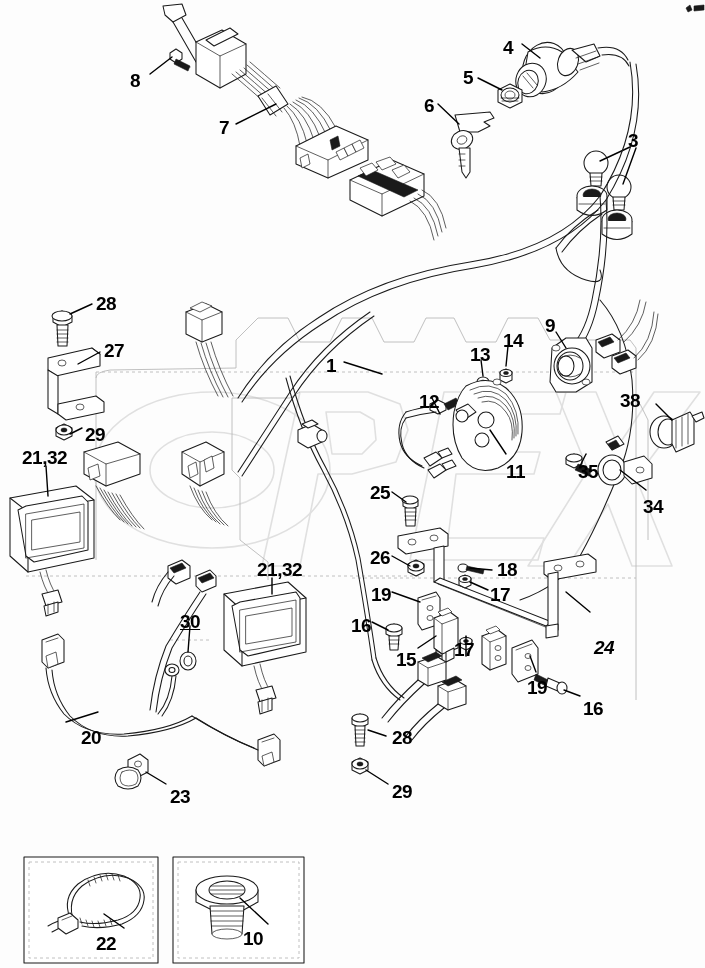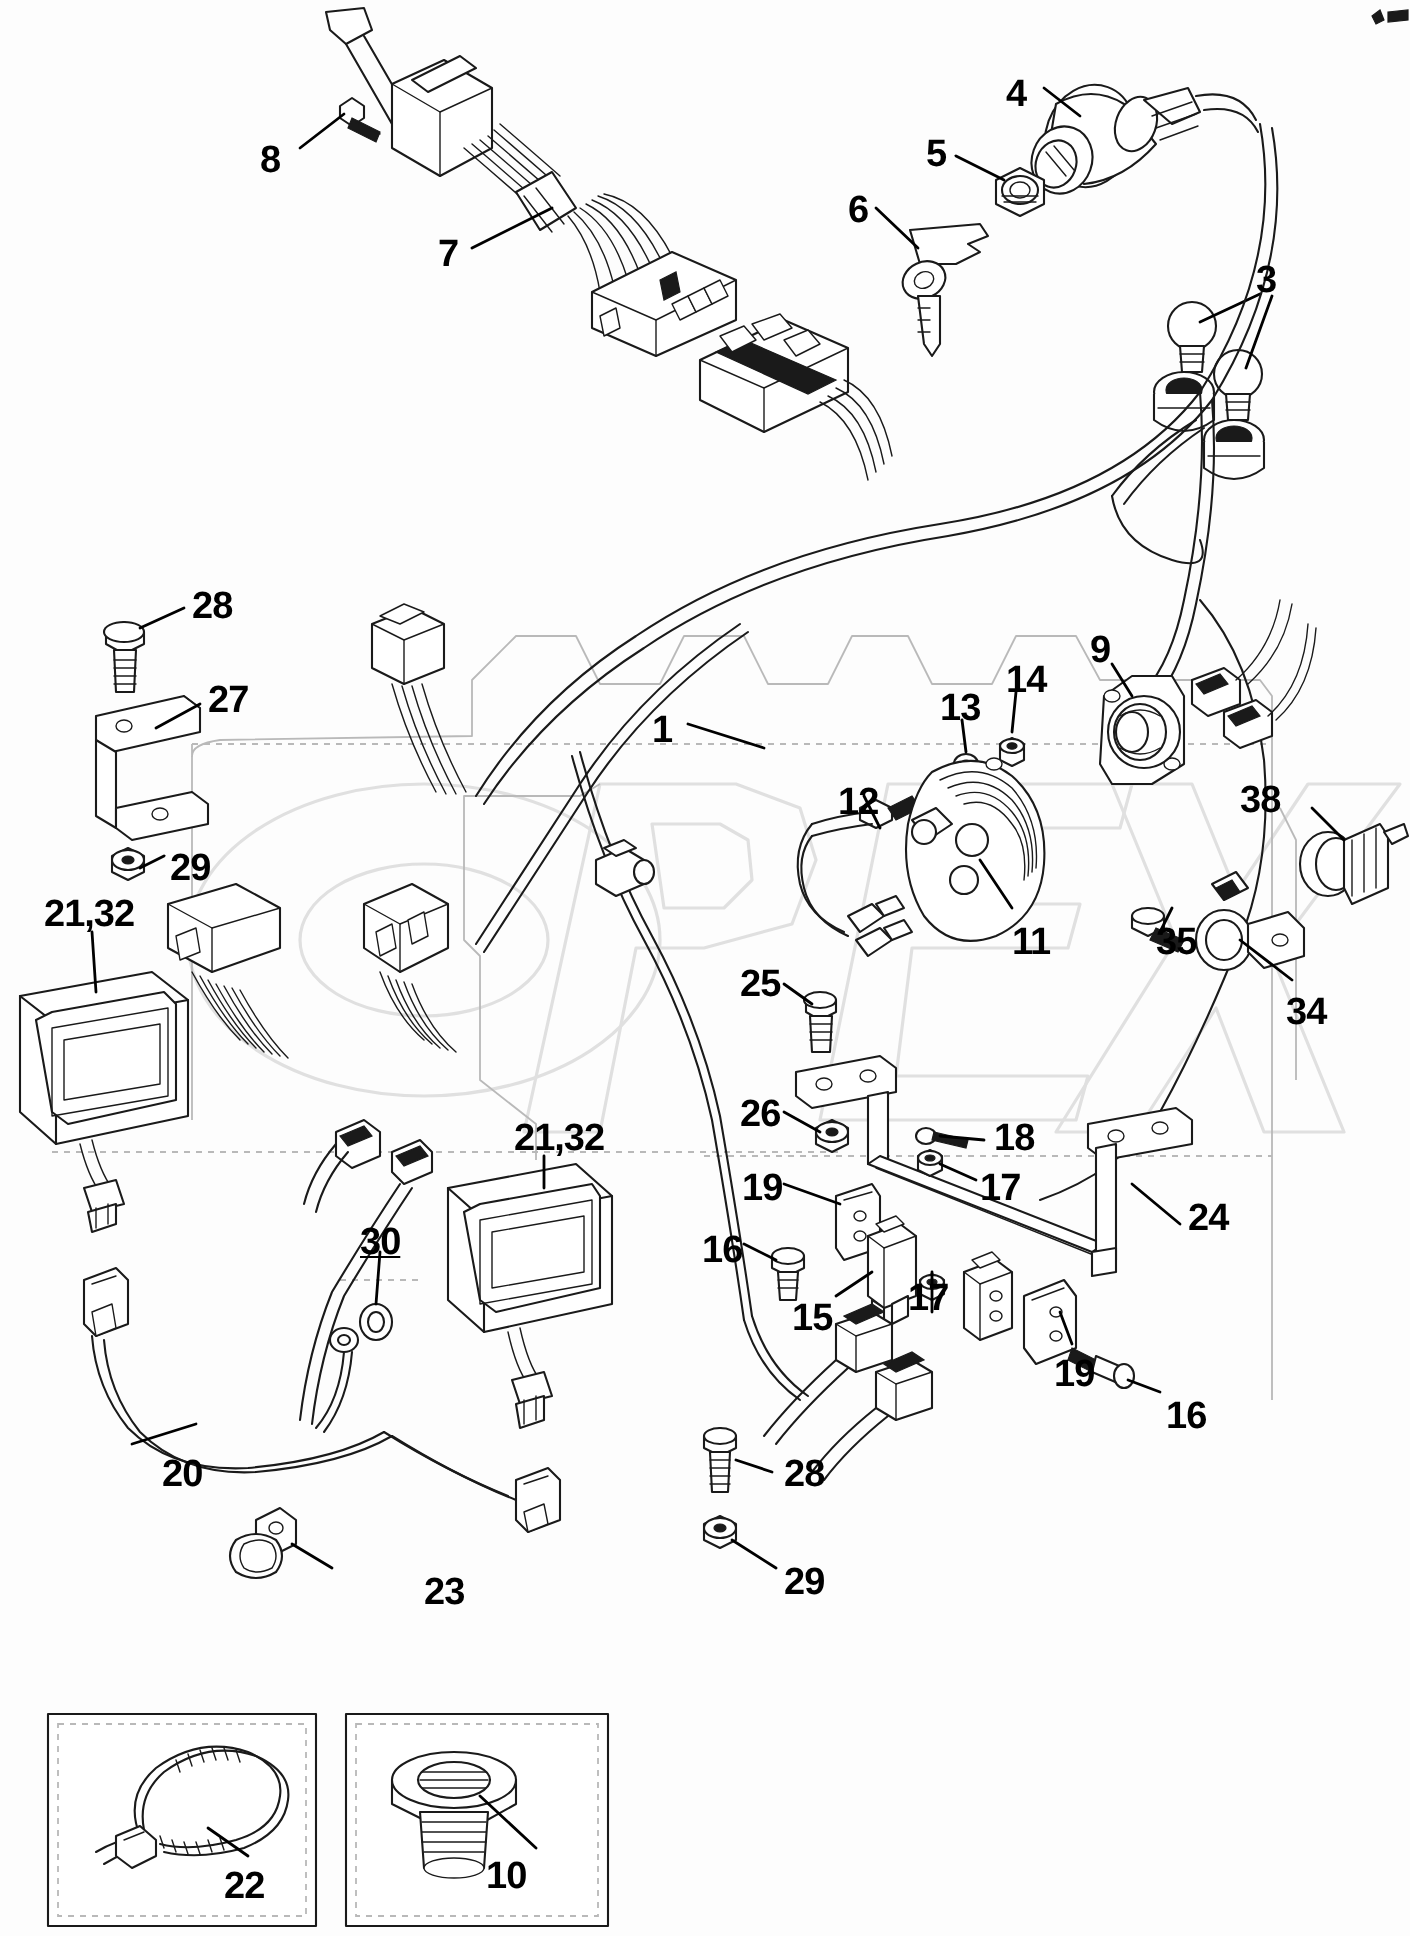--- a/index.html
+++ b/index.html
@@ -713,24 +713,24 @@
     <span class="callout c-lg" style="left:370px;top:483px;">25</span>
     <span class="callout c-lg" style="left:370px;top:548px;">26</span>
     <span class="callout c-lg" style="left:497px;top:560px;">18</span>
     <span class="callout c-lg" style="left:490px;top:585px;">17</span>
     <span class="callout c-lg" style="left:371px;top:585px;">19</span>
     <span class="callout c-lg" style="left:351px;top:616px;">16</span>
     <span class="callout c-lg" style="left:396px;top:650px;">15</span>
     <span class="callout c-lg" style="left:454px;top:640px;">17</span>
     <span class="callout c-lg" style="left:527px;top:678px;">19</span>
     <span class="callout c-lg" style="left:583px;top:699px;">16</span>
-    <span class="callout c-lg" style="left:594px;top:600px;">24</span>
+    <span class="callout c-lg" style="left:594px;top:638px;font-style:italic;">24</span>
     <span class="callout c-lg" style="left:257px;top:560px;">21,32</span>
     <span class="callout c-lg" style="left:180px;top:612px;text-decoration:underline;">30</span>
     <span class="callout c-lg" style="left:45px;top:728px;margin-left:36px;">20</span>
-    <span class="callout c-lg" style="left:170px;top:787px;margin-left:42px;">23</span>
+    <span class="callout c-lg" style="left:170px;top:787px;">23</span>
     <span class="callout c-lg" style="left:392px;top:728px;">28</span>
     <span class="callout c-lg" style="left:392px;top:782px;">29</span>
-    <span class="callout c-lg" style="left:112px;top:934px;">22</span>
+    <span class="callout c-lg" style="left:96px;top:934px;">22</span>
     <span class="callout c-lg" style="left:243px;top:929px;">10</span>
   </div>
 
 </div>
 
 </body></html>

